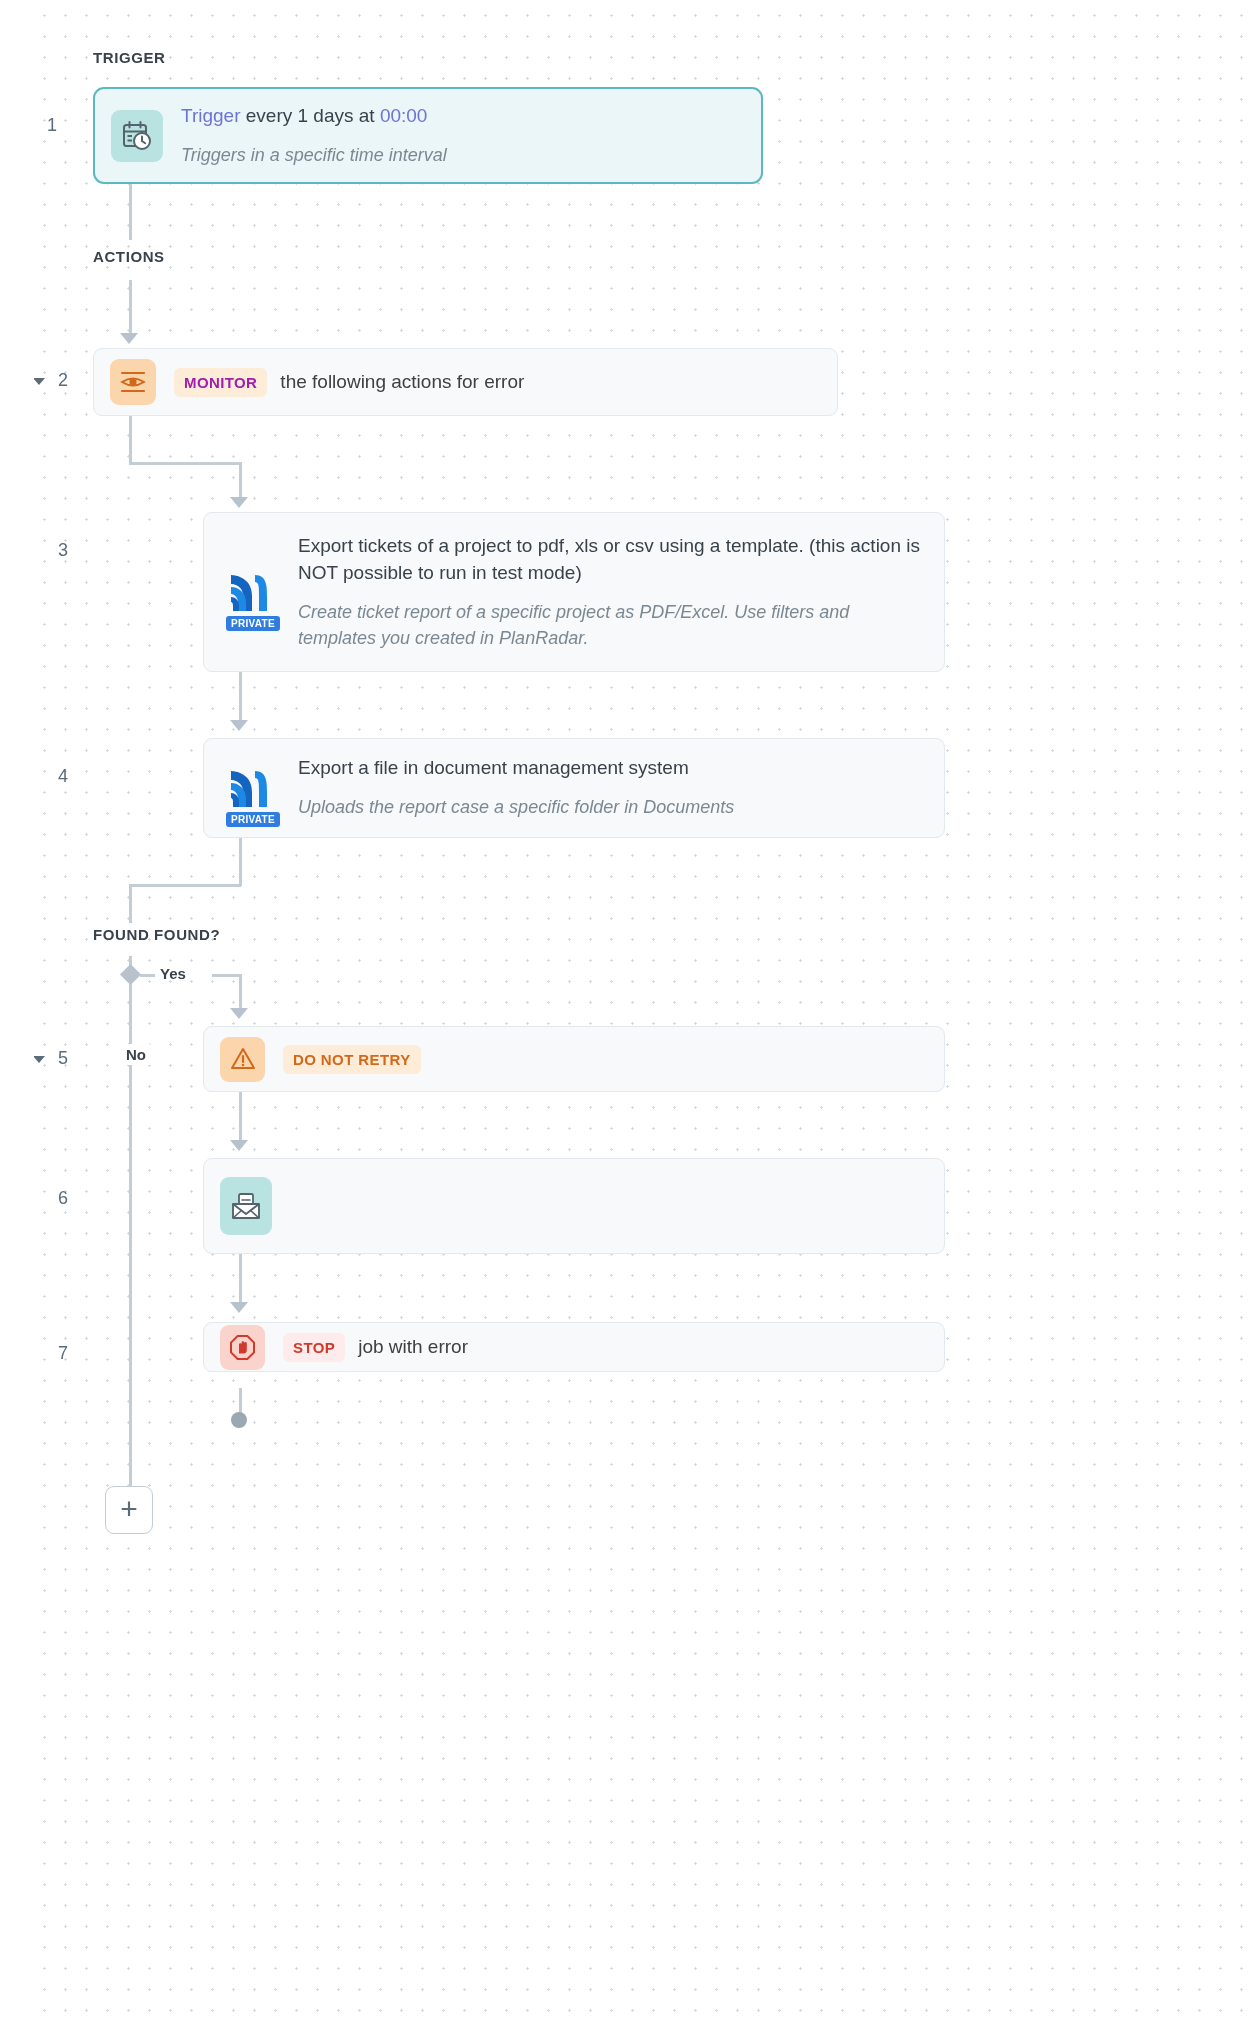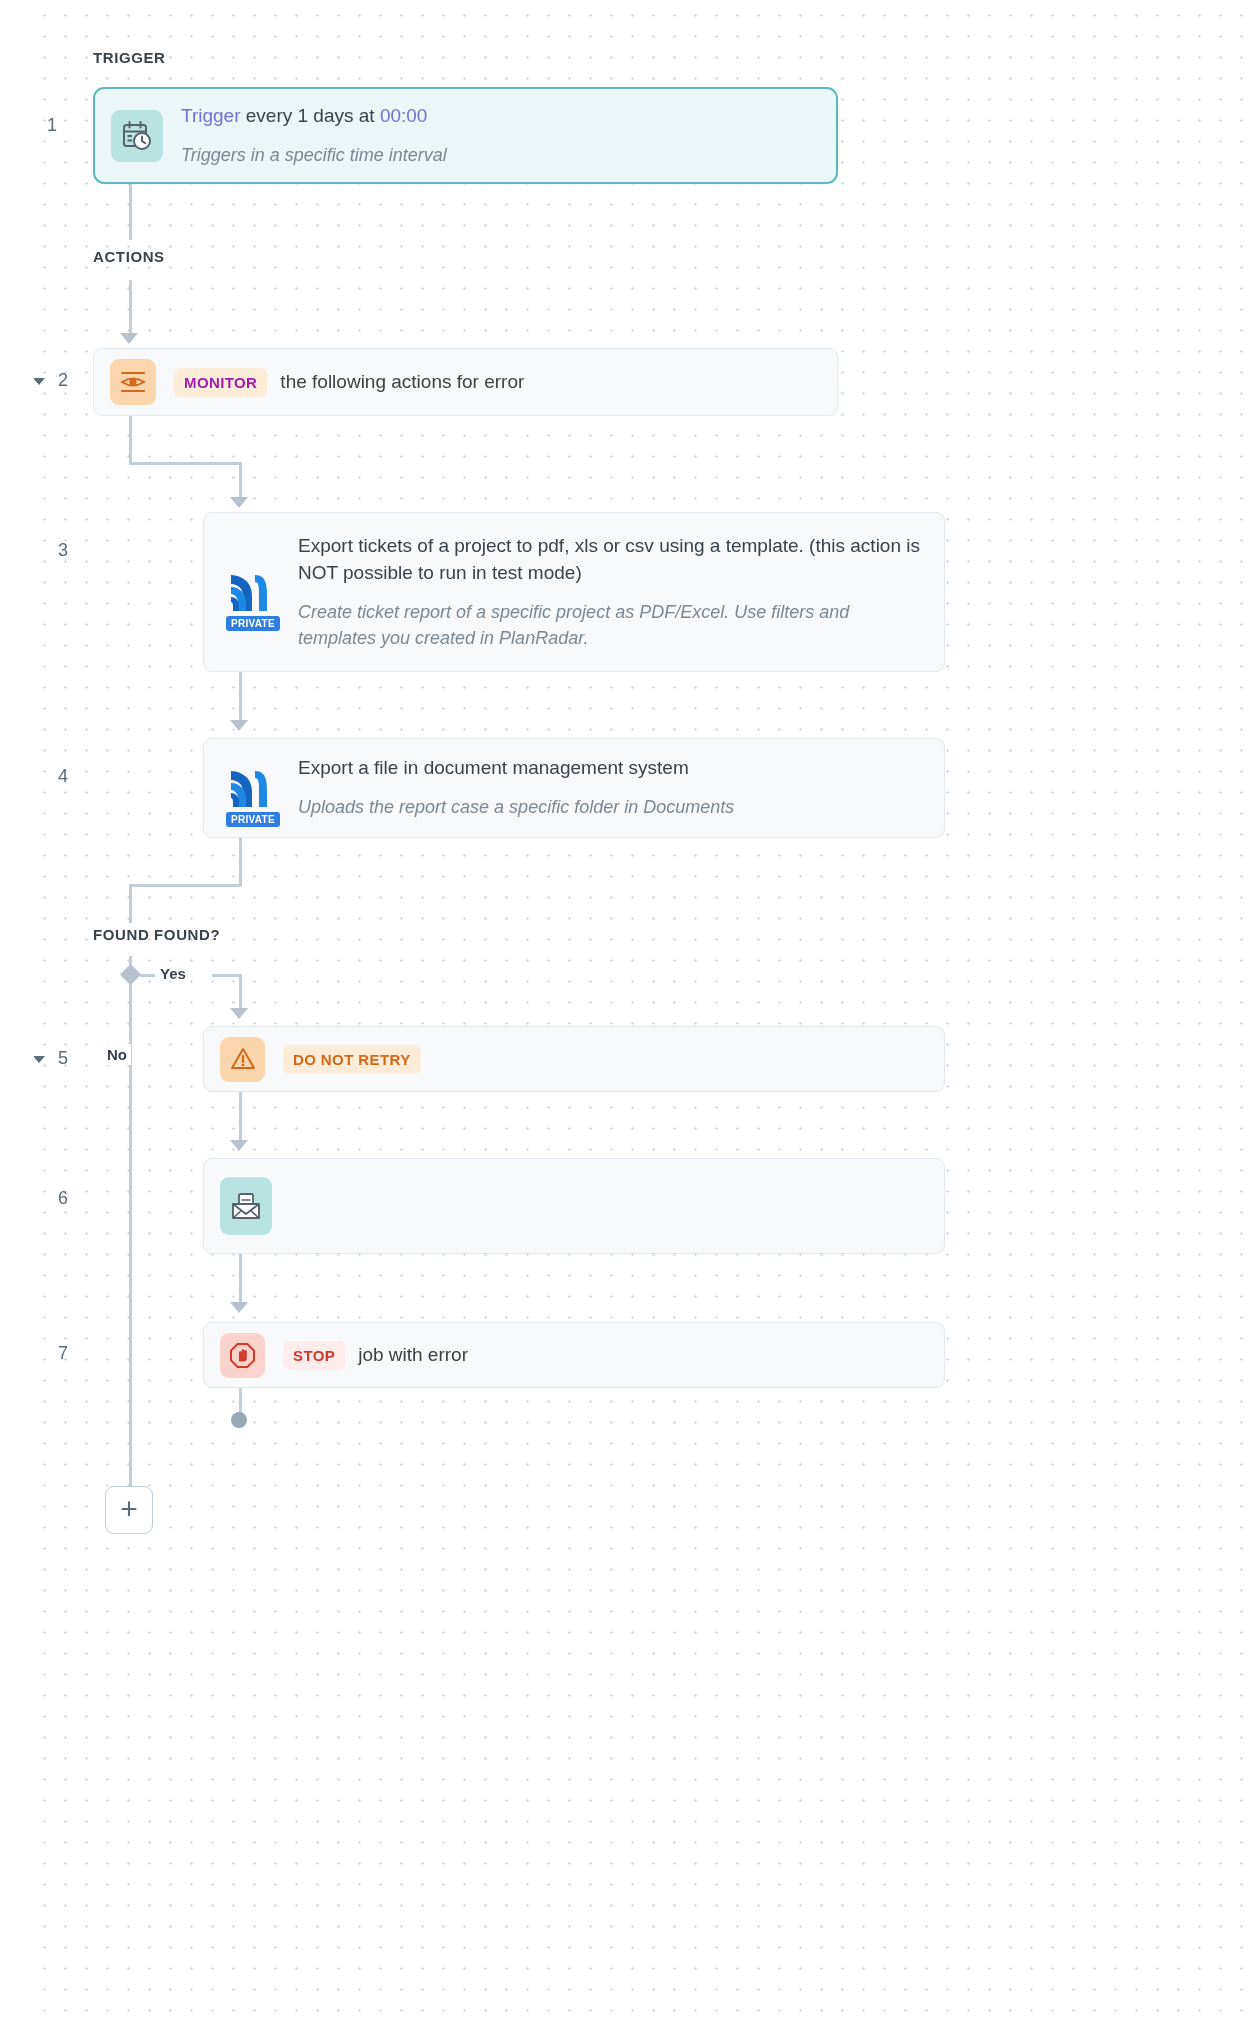--- a/index.html
+++ b/index.html
@@ -215,21 +215,21 @@
 <body>
 
 <div id="canvas">
 
   <div class="left-gutter"></div>
 
   <div class="section-label" style="left:93px; top:49px;">TRIGGER</div>
 
   <div class="step-num" style="left:35px; top:115px;">1</div>
 
-  <div class="card trigger-card" style="left:93px; top:87px; width:745px; height:97px;">
+  <div class="card trigger-card" style="left:93px; top:87px; width:670px; height:97px;">
     <div class="card-inner">
       <div class="icon-box icon-teal">
         <svg width="34" height="34" viewBox="0 0 34 34">
           <rect x="4" y="6" width="22" height="21" rx="2.5" fill="none" stroke="#55636e" stroke-width="2"></rect>
           <line x1="4" y1="12.5" x2="26" y2="12.5" stroke="#55636e" stroke-width="2"></line>
           <line x1="9.5" y1="3" x2="9.5" y2="8.5" stroke="#55636e" stroke-width="2" stroke-linecap="round"></line>
           <line x1="20.5" y1="3" x2="20.5" y2="8.5" stroke="#55636e" stroke-width="2" stroke-linecap="round"></line>
           <rect x="7.5" y="16" width="4.5" height="2" fill="#55636e"></rect>
           <rect x="7.5" y="20.5" width="4.5" height="2" fill="#55636e"></rect>
           <circle cx="22" cy="22" r="8" fill="#ffffff" stroke="#55636e" stroke-width="2"></circle>
@@ -333,21 +333,21 @@
   <div class="line-v" style="left:129px; top:956px; height:16px;"></div>
   <div class="diamond" style="left:123px; top:967px;"></div>
 
   <div class="line-h" style="left:140px; top:974px; width:15px;"></div>
   <div class="branch-label" style="left:160px; top:965px;">Yes</div>
   <div class="line-h" style="left:212px; top:974px; width:29px;"></div>
   <div class="line-v" style="left:239px; top:974px; height:38px;"></div>
   <div class="arrow-down" style="left:230px; top:1008px;"></div>
 
   <div class="line-v" style="left:129px; top:982px; height:512px;"></div>
-  <div class="branch-label" style="left:103px; top:1044px; background:#ffffff; padding:2px 4px;">No</div>
+  <div class="branch-label" style="left:122px; top:1044px; background:#ffffff; padding:2px 4px;">No</div>
 
   <div class="collapse-caret" style="left:33px; top:1056px;"></div>
   <div class="step-num" style="left:46px; top:1048px;">5</div>
 
   <div class="card" style="left:203px; top:1026px; width:742px; height:66px;">
     <div class="card-inner">
       <div class="icon-box icon-orange" style="width:45px;height:45px;">
         <svg width="28" height="28" viewBox="0 0 28 28">
           <path d="M14 4 L25 23 L3 23 Z" fill="none" stroke="#d2691a" stroke-width="2" stroke-linejoin="round"></path>
           <line x1="14" y1="11" x2="14" y2="17" stroke="#d2691a" stroke-width="2.2" stroke-linecap="round"></line>
@@ -382,21 +382,21 @@
         </svg>
       </div>
     </div>
   </div>
 
   <div class="line-v" style="left:239px; top:1254px; height:52px;"></div>
   <div class="arrow-down" style="left:230px; top:1302px;"></div>
 
   <div class="step-num" style="left:46px; top:1343px;">7</div>
 
-  <div class="card" style="left:203px; top:1322px; width:742px; height:66px;">
+  <div class="card" style="left:203px; top:1322px; width:742px; height:50px;">
     <div class="card-inner">
       <div class="icon-box icon-red" style="width:45px;height:45px;">
         <svg width="29" height="29" viewBox="0 0 29 29">
           <polygon points="9.6,3 19.4,3 26,9.6 26,19.4 19.4,26 9.6,26 3,19.4 3,9.6" fill="none" stroke="#cf3a2b" stroke-width="2"></polygon>
           <path d="M11 20.5 L11 11.5 a1.3 1.3 0 0 1 2.6 0 L13.6 9.5 a1.3 1.3 0 0 1 2.6 0 L16.2 10.2 a1.3 1.3 0 0 1 2.6 0 L18.8 17 q0 3.5 -3.4 3.5 Z" fill="#cf3a2b"></path>
         </svg>
       </div>
       <div class="card-text">
         <div class="inline-row">
           <span class="chip chip-stop">STOP</span>

